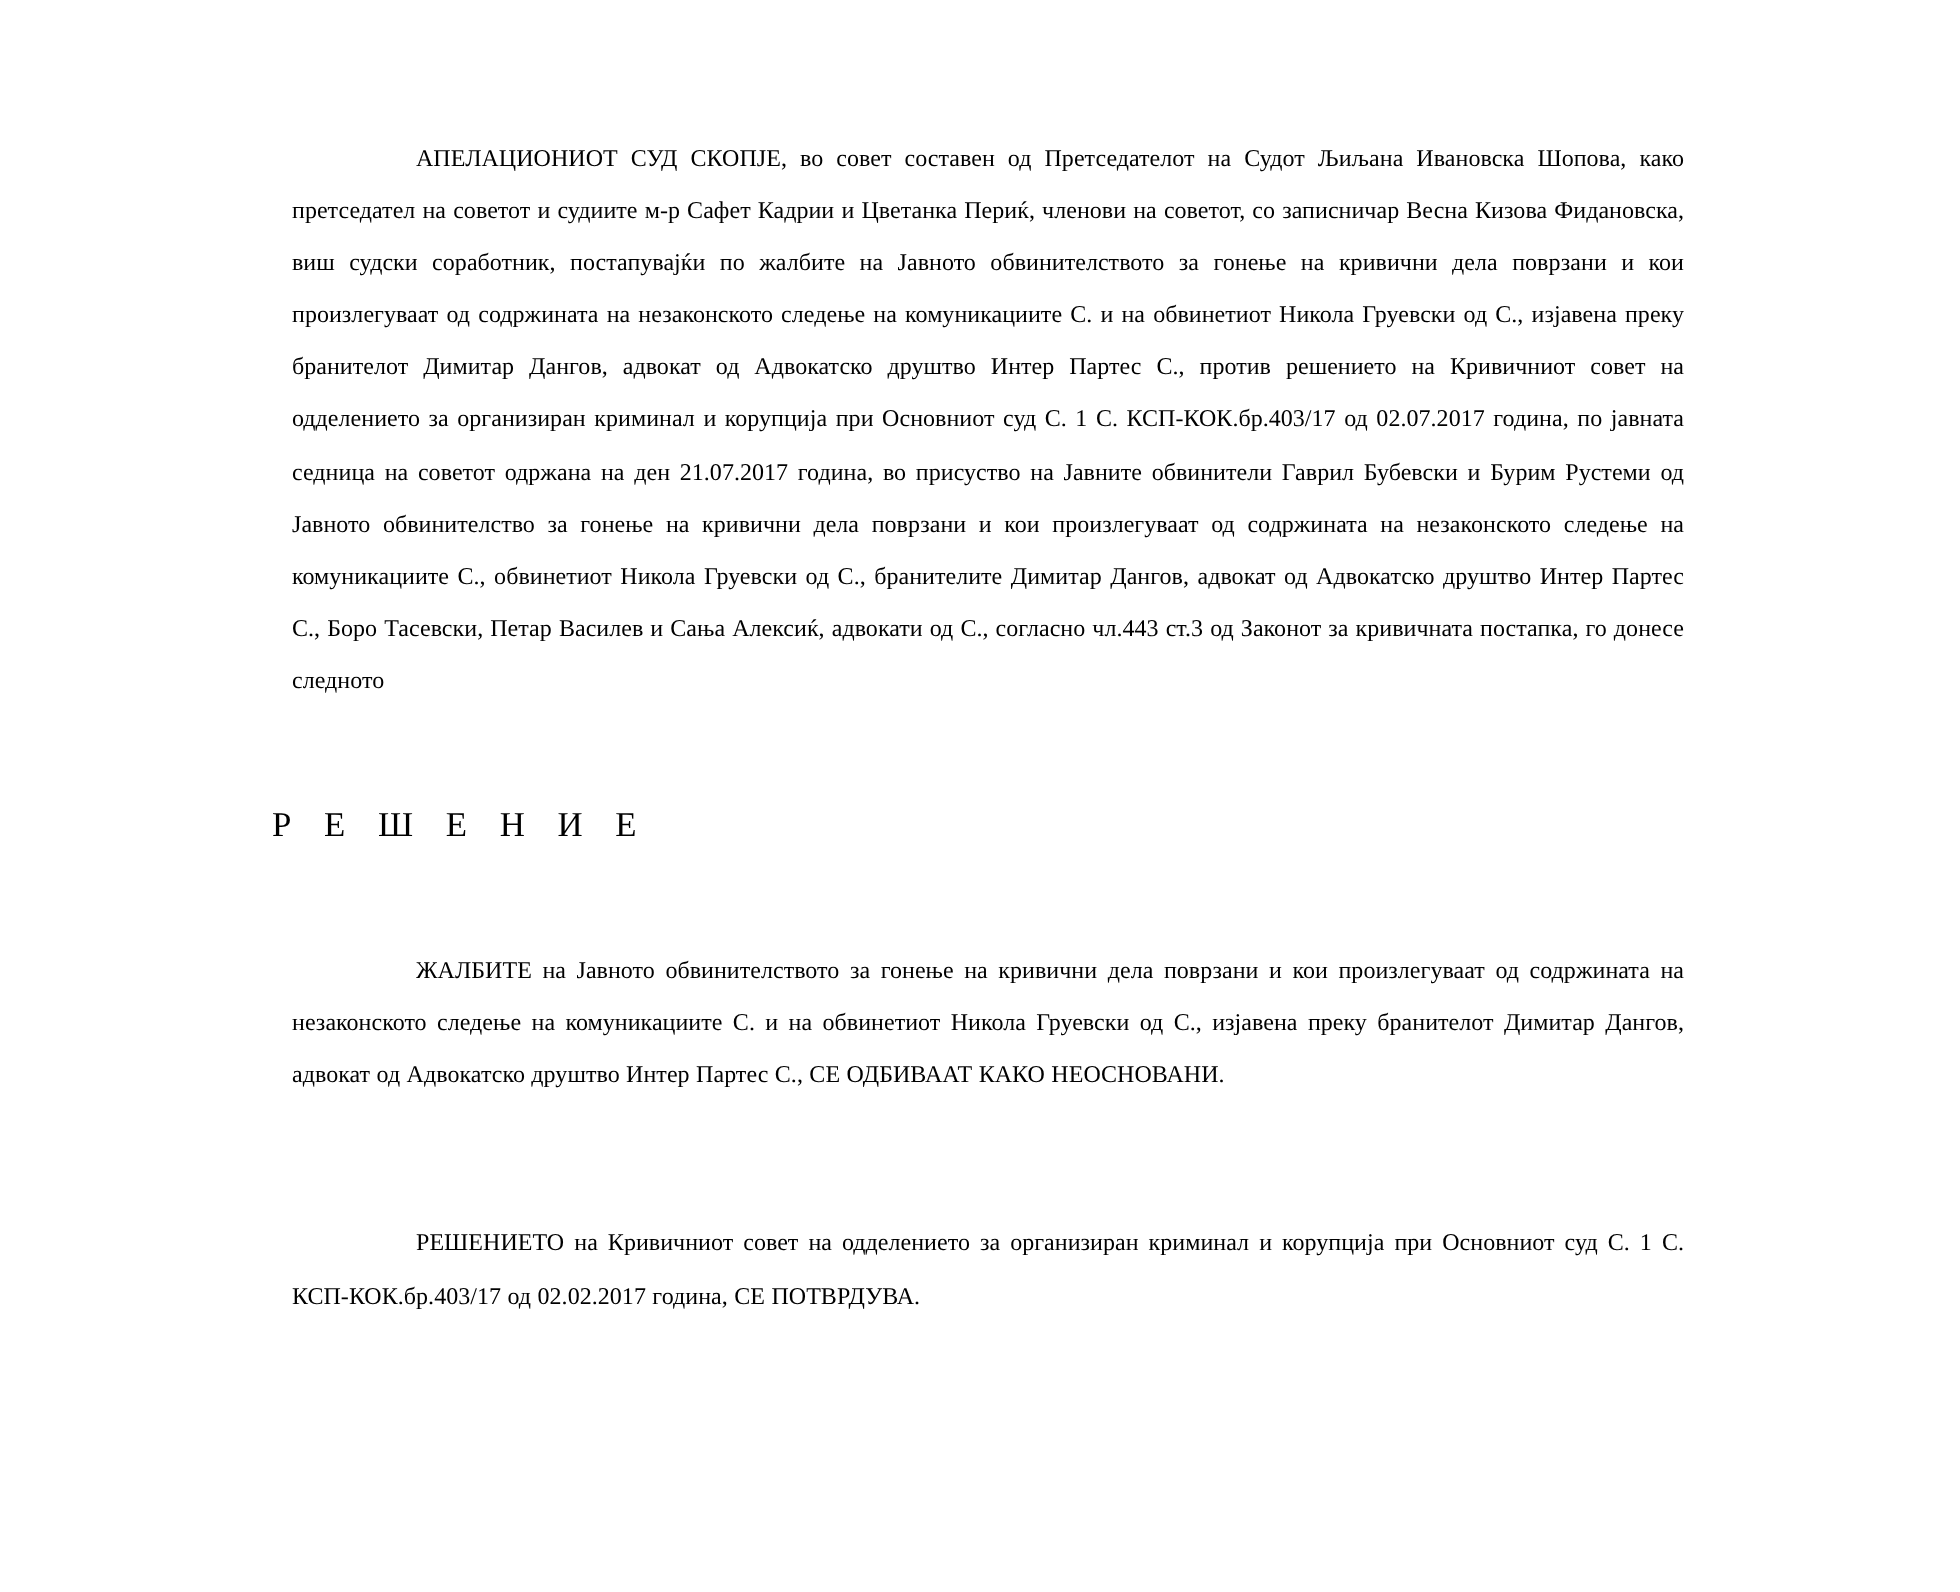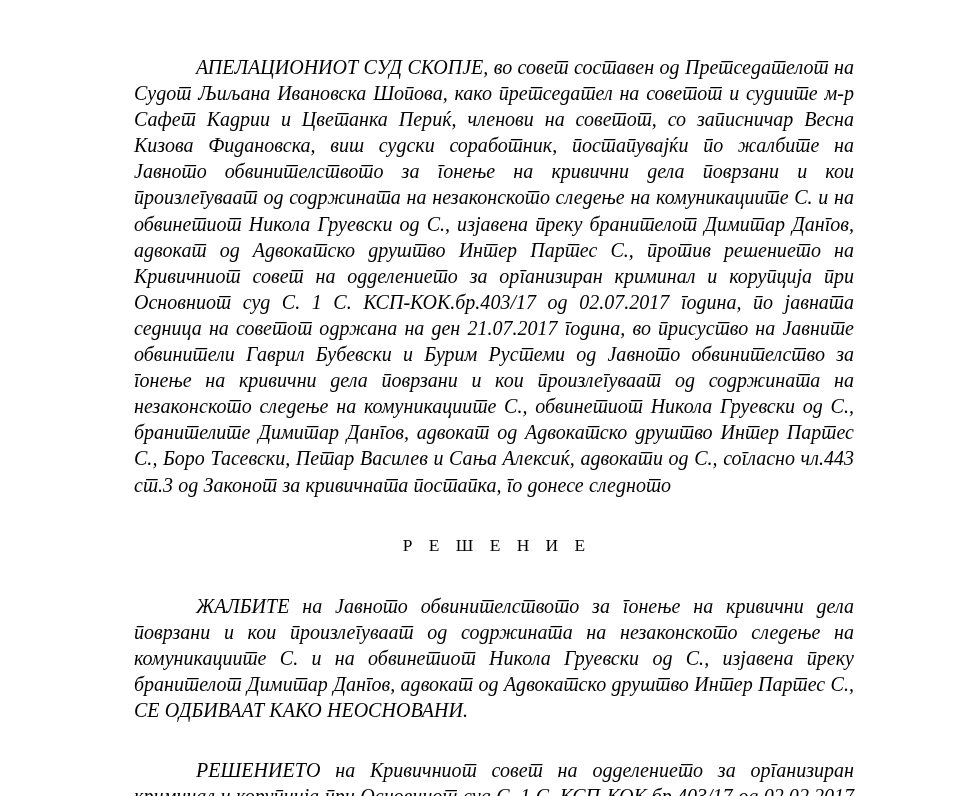--- a/index.html
+++ b/index.html
@@ -19,45 +19,44 @@
     width: 980px;
     height: 796px;
     background: #ffffff;
     box-sizing: border-box;
     padding: 50px 122px 0 130px;
   }
   .doc-body {
     width: 728px;
   }
   p.para {
-    margin: 4px;
+    margin: 16px;
     padding: 0;
     text-align: justify;
     text-justify: inter-word;
-    font-size: 20px;
+    font-size: 12px;
     line-height: 26.1px;
     letter-spacing: 0.02px;
     word-spacing: 0.2px;
     hyphens: none;
-    font-style: italic;
   }
   p.para.indent {
     text-indent: 62px;
   }
   .gap-sm { height: 26px; }
   .gap-md { height: 30px; }
   .gap-lg { height: 31px; }
 
   h1.heading {
     margin: 0;
     padding: 0;
     font-size: 17.4px;
     line-height: 26.1px;
     font-weight: normal;
-    text-align: center;
+    text-align: left;
     letter-spacing: 6.0px;
     text-indent: 6px;
   }
 
   
   p.para::after {
     content: "";
     display: inline-block;
     width: 100%;
   }

